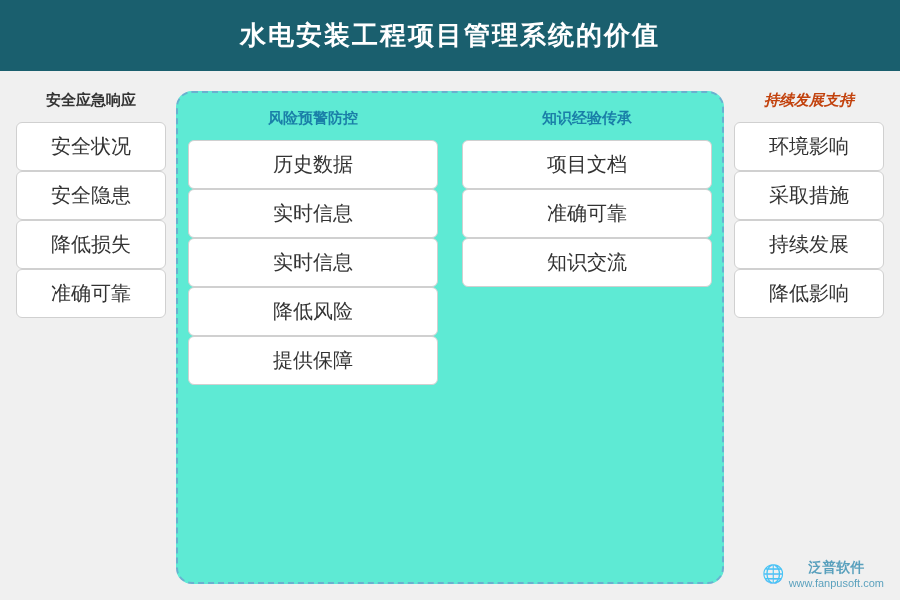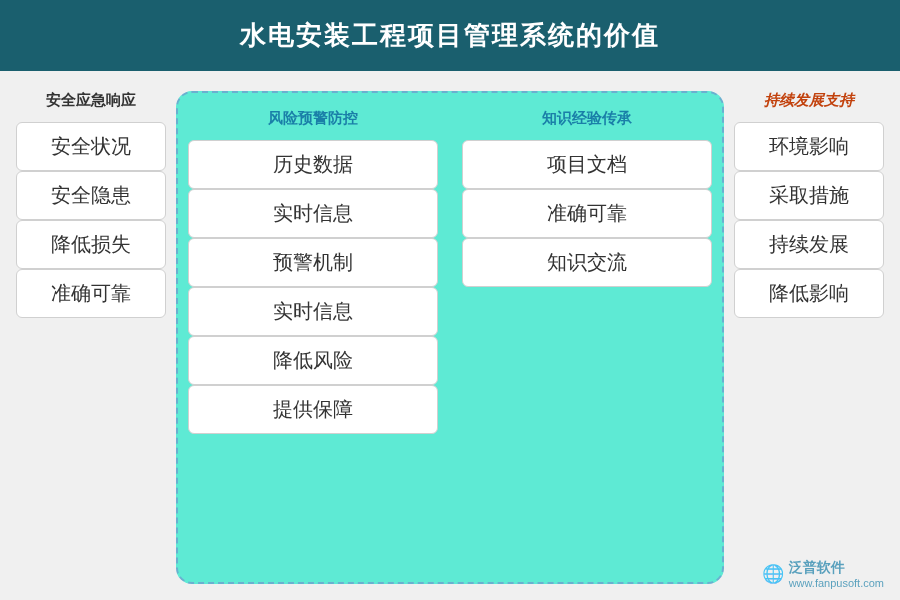--- a/index.html
+++ b/index.html
@@ -126,20 +126,21 @@
       color: #1a7fa8;
       font-size: 18px;
     }
 
     .footer-text {
       display: flex;
       flex-direction: column;
       font-size: 11px;
       color: #1a7fa8;
       line-height: 1.3;
+      align-items: center;
     }
 
     .footer-text .brand {
       font-size: 14px;
       font-weight: bold;
     }
   </style>
 </head>
 <body>
 
@@ -162,21 +163,20 @@
         </div>
     </div>
 
     <div class="panel-middle">
 
       <div class="sub-panel">
         <div class="sub-panel-title">风险预警防控</div>
         <div id="middle-left-items">
             <div class="item-box">历史数据</div>
             <div class="item-box">实时信息</div>
-            <div class="item-box">预警机制</div>
             <div class="item-box">实时信息</div>
             <div class="item-box">降低风险</div>
             <div class="item-box">提供保障</div>
           </div>
       </div>
 
       <div class="sub-panel">
         <div class="sub-panel-title">知识经验传承</div>
         <div id="middle-right-items">
             <div class="item-box">项目文档</div>

